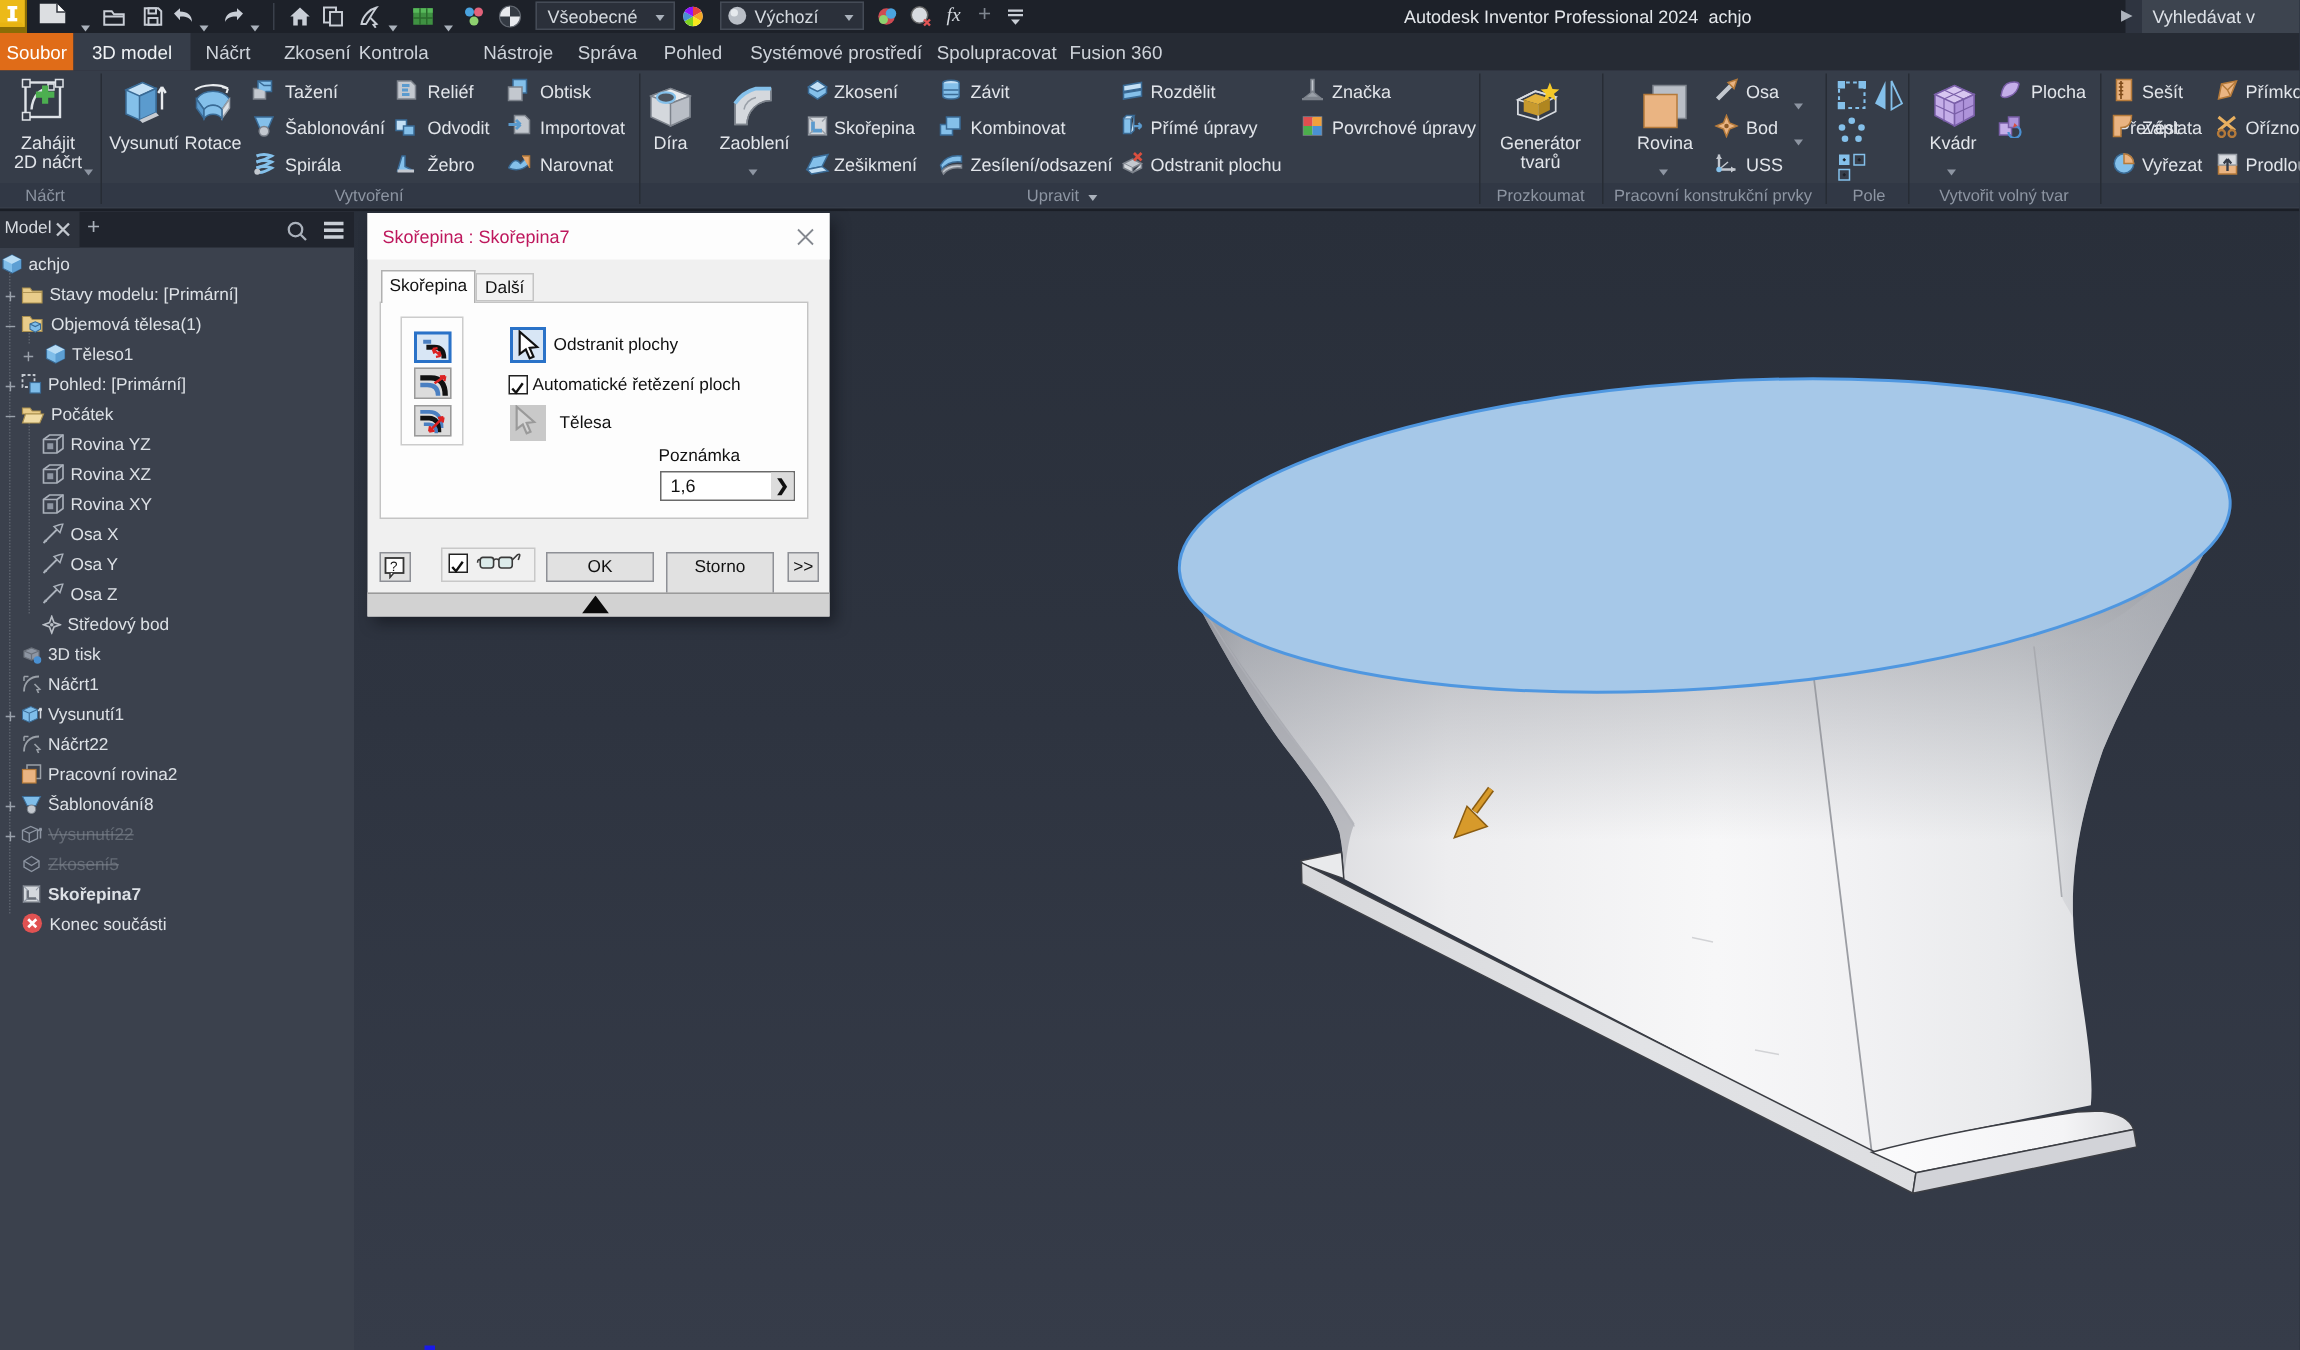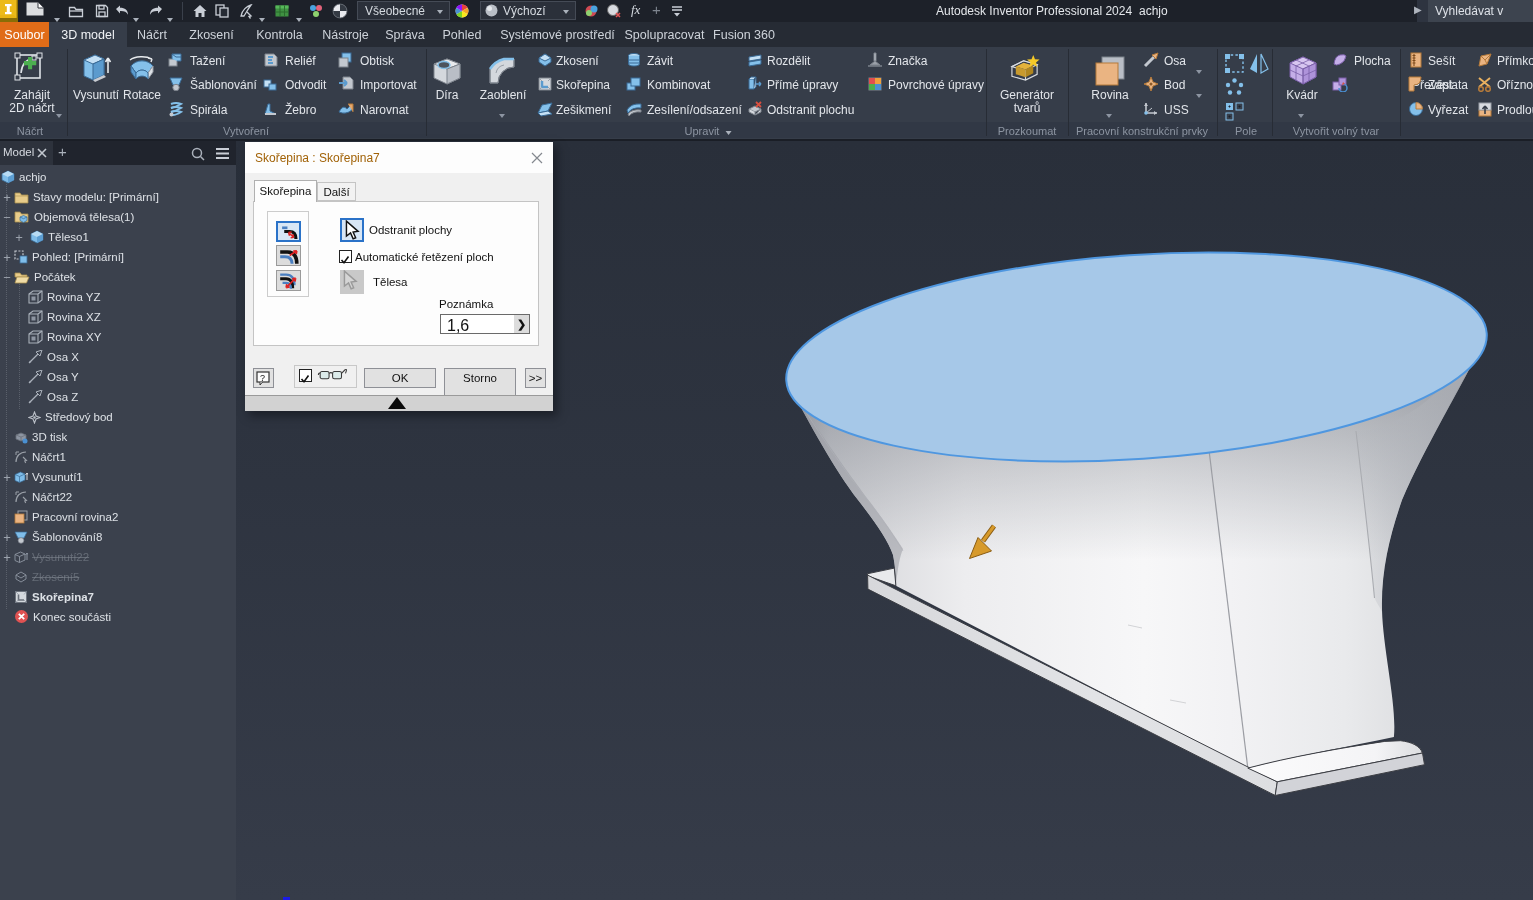--- a/index.html
+++ b/index.html
@@ -125,21 +125,21 @@
       <div class="a" style="left:936px;top:4px;font-size:12px;color:#e4e7eb">Autodesk Inventor Professional 2024</div>
       <div class="a" style="left:1139px;top:4px;font-size:12px;color:#e4e7eb">achjo</div>
       <div class="a" style="left:1414px;top:4px;color:#aeb4bd;font-size:10px">▶</div>
       <div class="a" style="left:1428px;top:0;width:105px;height:22px;background:#3d444f;color:#dde1e7;font-size:12px;line-height:22px;padding-left:7px">Vyhledávat v nápo</div>
     </div>
     <div id="tabrow">
       <div class="rtab" style="left:0;width:49px;background:#e06c18;color:#fff">Soubor</div>
       <div class="rtab" style="left:49px;width:78px;background:#363d49;color:#f0f2f5">3D model</div>
       <div class="rtab" style="left:127px;width:50px">Náčrt</div>
       <div class="rtab" style="left:177px;width:69px">Zkosení</div>
-      <div class="rtab" style="left:246px;width:67px">Kontrola</div>
+      <div class="rtab" style="left:229px;width:67px">Kontrola</div>
       <div class="rtab" style="left:313px;width:65px">Nástroje</div>
       <div class="rtab" style="left:378px;width:54px">Správa</div>
       <div class="rtab" style="left:432px;width:60px">Pohled</div>
       <div class="rtab" style="left:492px;width:131px">Systémové prostředí</div>
       <div class="rtab" style="left:623px;width:83px">Spolupracovat</div>
       <div class="rtab" style="left:706px;width:76px">Fusion 360</div>
       <svg class="a" style="left:806px;top:27px" width="22" height="14">
         <ellipse cx="11" cy="7" rx="10" ry="6.5" fill="#11141a"></ellipse>
         <circle cx="6" cy="7" r="1.5" fill="#aab1bb"></circle>
         <circle cx="11" cy="7" r="1.5" fill="#aab1bb"></circle>
@@ -633,21 +633,21 @@
 <path d="M1277.3 781.8 L1422.5 753 L1424.5 764.7 L1275.2 795.5 Z" fill="#d2d3d8"></path>
 </g>
 <path d="M994 526 L983 541" stroke="#8a5c12" stroke-width="5" fill="none"></path>
 <path d="M994 526 L983 541" stroke="#d79a2b" stroke-width="3" fill="none"></path>
 <path d="M969.5 558.5 L978 537.5 L991.5 551 Z" fill="#d79a2b" stroke="#8a5c12" stroke-width="1"></path>
 </svg>
       <div class="a" style="left:47px;top:756px;width:7px;height:3px;background:#1a1ae8"></div>
     </div>
     <div id="dlg">
       <div class="a" style="left:0;top:0;width:308px;height:31px;background:#fdfdfd"></div>
-      <div class="a" style="left:10px;top:9px;font-size:12px;color:#a16207">Skořepina : Skořepina7</div>
+      <div class="a" style="left:10px;top:9px;font-size:12px;color:#be185d">Skořepina : Skořepina7</div>
       <svg class="a" style="left:286px;top:10px" width="12" height="12">
         <path d="M1 1 L11 11 M11 1 L1 11" stroke="#84888f" stroke-width="1.2"></path>
       </svg>
       <div class="a" style="left:8px;top:59px;width:286px;height:145px;background:#fdfdfd;border:1px solid #c4c4c4"></div>
       <div class="a" style="left:72px;top:40px;width:39px;height:19px;background:#f2f2f2;border:1px solid #c4c4c4;font-size:11.5px;color:#111;text-align:center;line-height:18px">Další</div>
       <div class="a" style="left:9px;top:38px;width:63px;height:22px;background:#fdfdfd;border:1px solid #b0b0b0;border-bottom:none;font-size:11.5px;color:#111;text-align:center;line-height:20px">Skořepina</div>
       <div class="a" style="left:22px;top:69px;width:42px;height:86px;background:#fdfdfd;border:1px solid #cccccc"></div>
       <div class="a" style="left:31px;top:79px;width:25px;height:21px;background:#d8e6f5;border:2px solid #2a72c8"><svg width="21" height="17" viewBox="0 0 16 16">
           <path d="M2 4.5 h5" stroke="#4a7fc1" stroke-width="2.5" fill="none"></path>
           <path d="M4 8 h5 q6 0 6 7" stroke="#111" stroke-width="3" fill="none"></path>
@@ -671,21 +671,21 @@
       <div class="a" style="left:94px;top:108px;width:13px;height:13px;background:#fff;border:1.5px solid #222"><svg width="10" height="10" viewBox="0 0 10 10">
           <path d="M1.5 5 L4 7.8 L8.5 1.5" stroke="#111" stroke-width="1.6" fill="none"></path>
         </svg></div>
       <div class="dlbl" style="left:110px;top:109px">Automatické řetězení ploch</div>
       <div class="a" style="left:95px;top:128px;width:24px;height:24px;background:#c9c9c9"><svg width="20" height="20" viewBox="0 0 18 18">
           <path d="M4 1 L4 14.5 L7.7 11.7 L10 17 L12.3 16 L10 10.8 L14.5 10.2 Z" fill="#d5d5d5" stroke="#9a9a9a" stroke-width="1.3"></path>
         </svg></div>
       <div class="dlbl" style="left:128px;top:134px">Tělesa</div>
       <div class="dlbl" style="left:194px;top:156px">Poznámka</div>
       <div class="a" style="left:195px;top:172px;width:90px;height:20px;background:#fff;border:1px solid #6a6a6a"></div>
-      <div class="dlbl" style="left:202px;top:175px;font-size:16px">1,6</div>
+      <div class="dlbl" style="left:202px;top:175px;font-size:12px">1,6</div>
       <div class="a" style="left:269px;top:173px;width:15px;height:18px;background:#dcdcdc;text-align:center;font-weight:bold;font-size:11px;line-height:18px;color:#111">❯</div>
       <div class="dbtn" style="left:8px;top:226px;width:21px;height:20px"><svg width="15" height="15" viewBox="0 0 15 15" style="margin-top:2px">
           <rect x="1" y="1" width="12" height="10" fill="#fdfdfd" stroke="#333" stroke-width="1.2"></rect>
           <path d="M4 11 l0 3 2.5 -3" fill="#fdfdfd" stroke="#333" stroke-width="1"></path>
           <text x="4" y="9.5" font-size="9" fill="#111" font-family="Liberation Sans">?</text>
         </svg></div>
       <div class="a" style="left:49px;top:223px;width:63px;height:23px;border:1px solid #c8c8c8"></div>
       <div class="a" style="left:54px;top:227px;width:13px;height:13px;background:#fff;border:1.5px solid #222"><svg width="10" height="10" viewBox="0 0 10 10">
           <path d="M1.5 5 L4 7.8 L8.5 1.5" stroke="#111" stroke-width="1.6" fill="none"></path>
         </svg></div>

